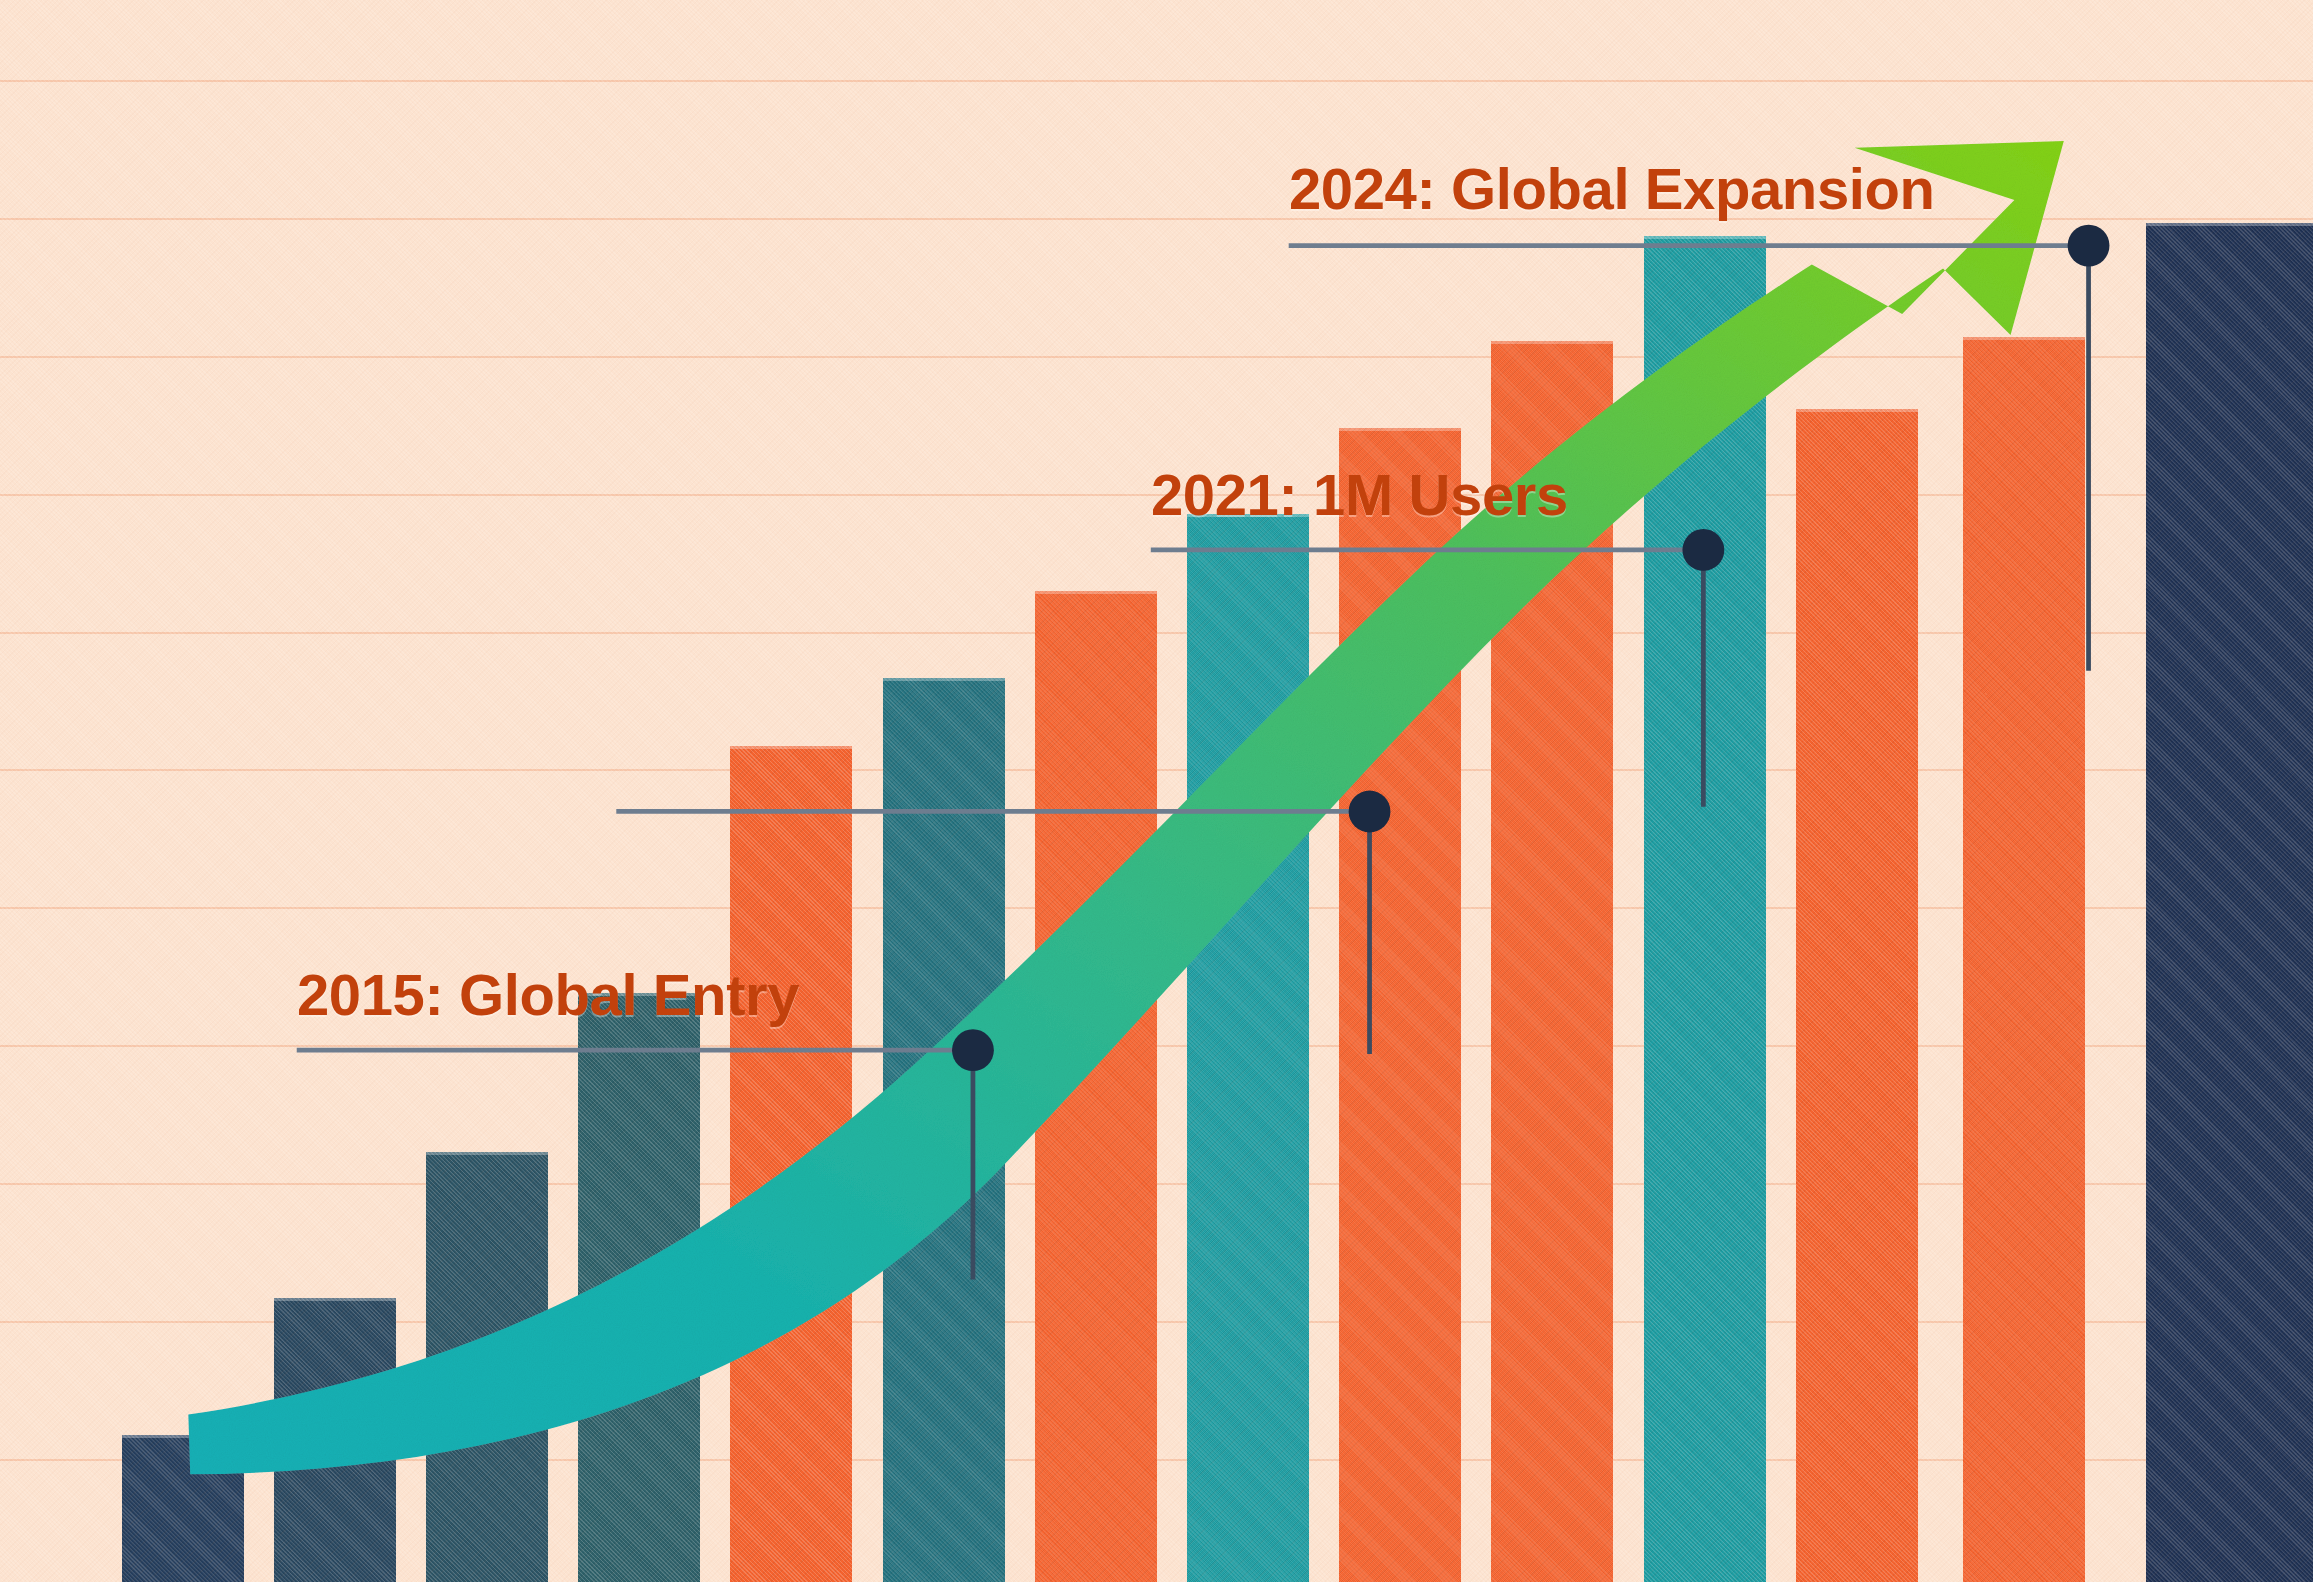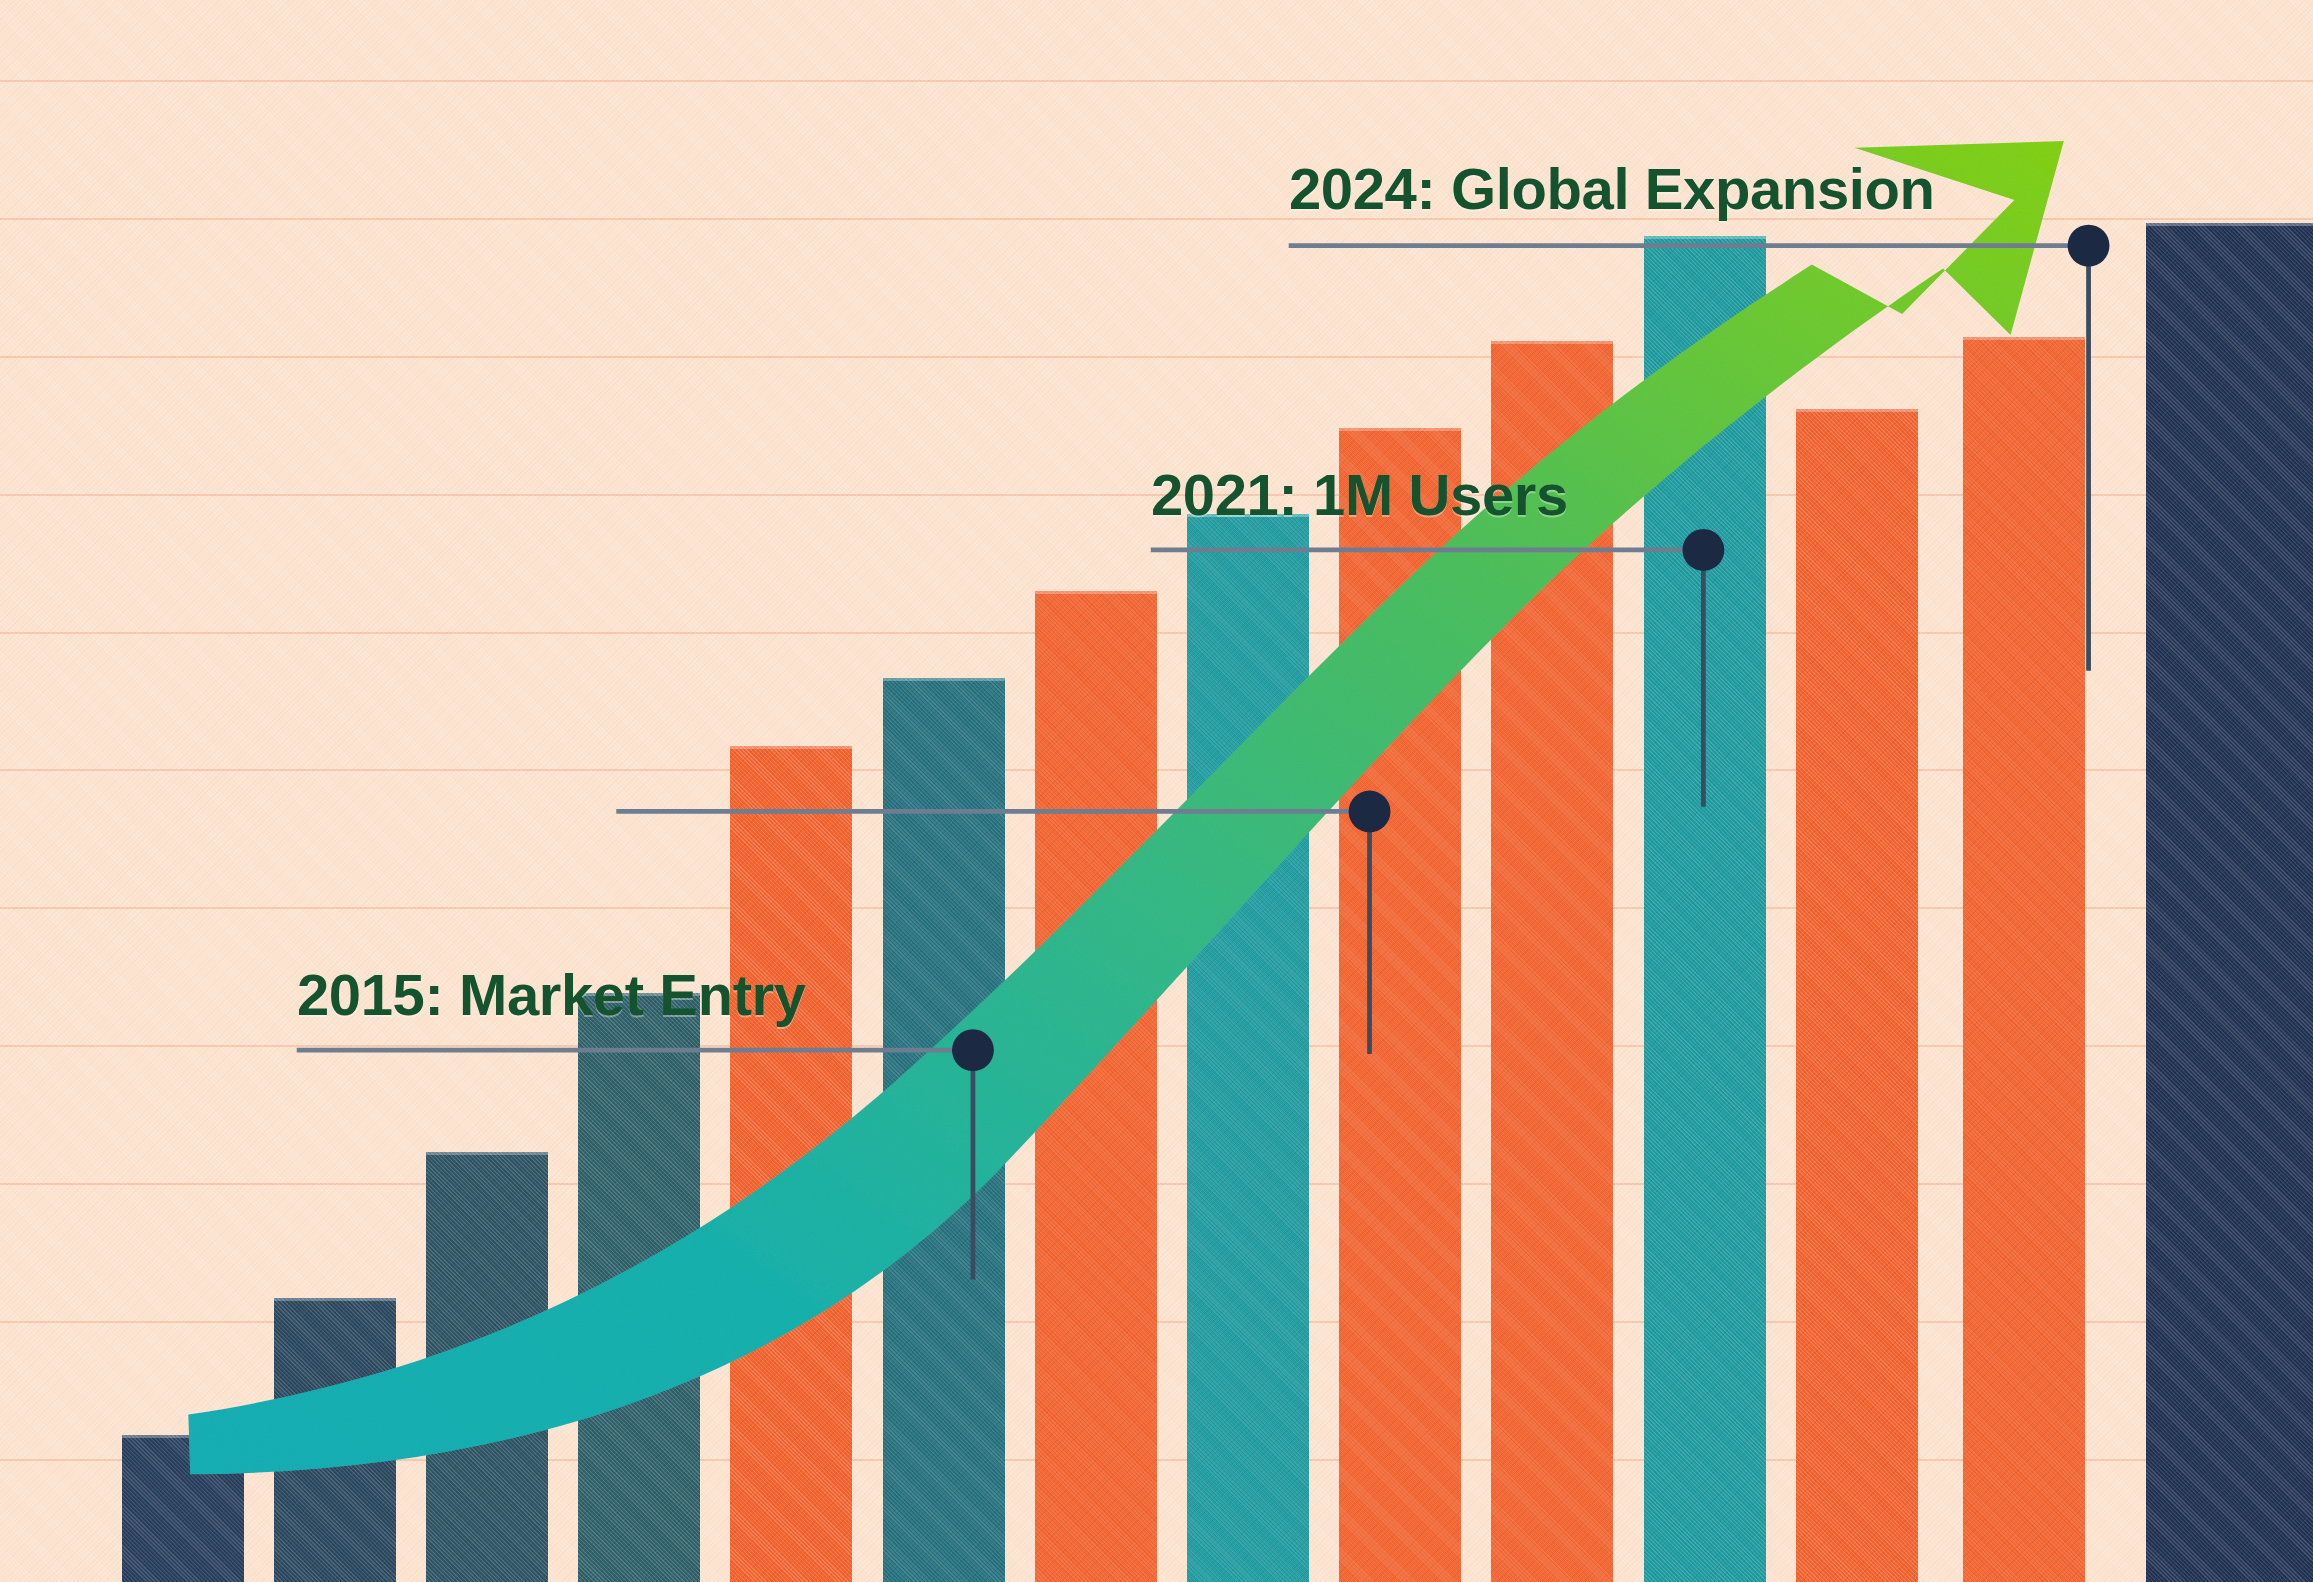--- a/index.html
+++ b/index.html
@@ -31,21 +31,21 @@
     pointer-events:none;
   }
   .bar .cap{position:absolute;left:0;right:0;top:0;height:2.9px;background:rgba(255,255,255,.30);}
 
   
   #overlay{position:absolute;left:0;top:0;width:2313px;height:1583px;overflow:visible;}
 
   
   .annot{position:absolute;white-space:nowrap;}
   .annot .txt{
-    font-size:58px;font-weight:700;color:#14532d;
+    font-size:58px;font-weight:700;color:#c2410c;
     letter-spacing:-0.4px;line-height:1;
     text-shadow:0 1.9px 0 rgba(255,255,255,.35);
   }
 </style>
 </head>
 <body>
 
 <div id="stage">
 
   <div class="bg-base"></div>
@@ -181,21 +181,21 @@
       <line x1="2196" y1="258" x2="2196" y2="705" stroke="#3b4b60" stroke-width="5"></line>
     </g>
 
     <circle cx="1023" cy="1104" r="22" fill="#1b2a42"></circle>
     <circle cx="1440" cy="853" r="22" fill="#1b2a42"></circle>
     <circle cx="1791" cy="578" r="22" fill="#1b2a42"></circle>
     <circle cx="2196" cy="258" r="22" fill="#1b2a42"></circle>
   </svg>
 
   <div class="annot" style="left:297px; top:966px;">
-    <div class="txt">2015: Market Entry</div>
+    <div class="txt">2015: Global Entry</div>
   </div>
 
 
   <div class="annot" style="left:1151px; top:466px;">
     <div class="txt">2021: 1M Users</div>
   </div>
 
   <div class="annot" style="left:1289px; top:160px;">
     <div class="txt">2024: Global Expansion</div>
   </div>

